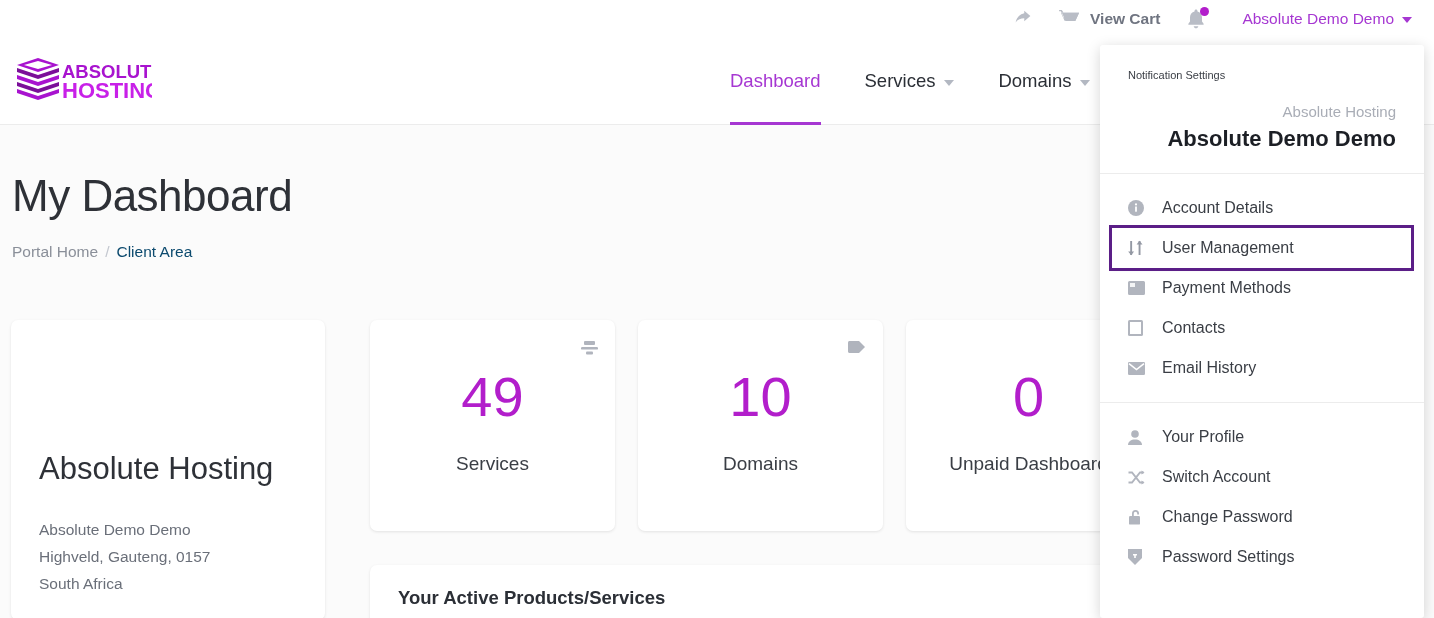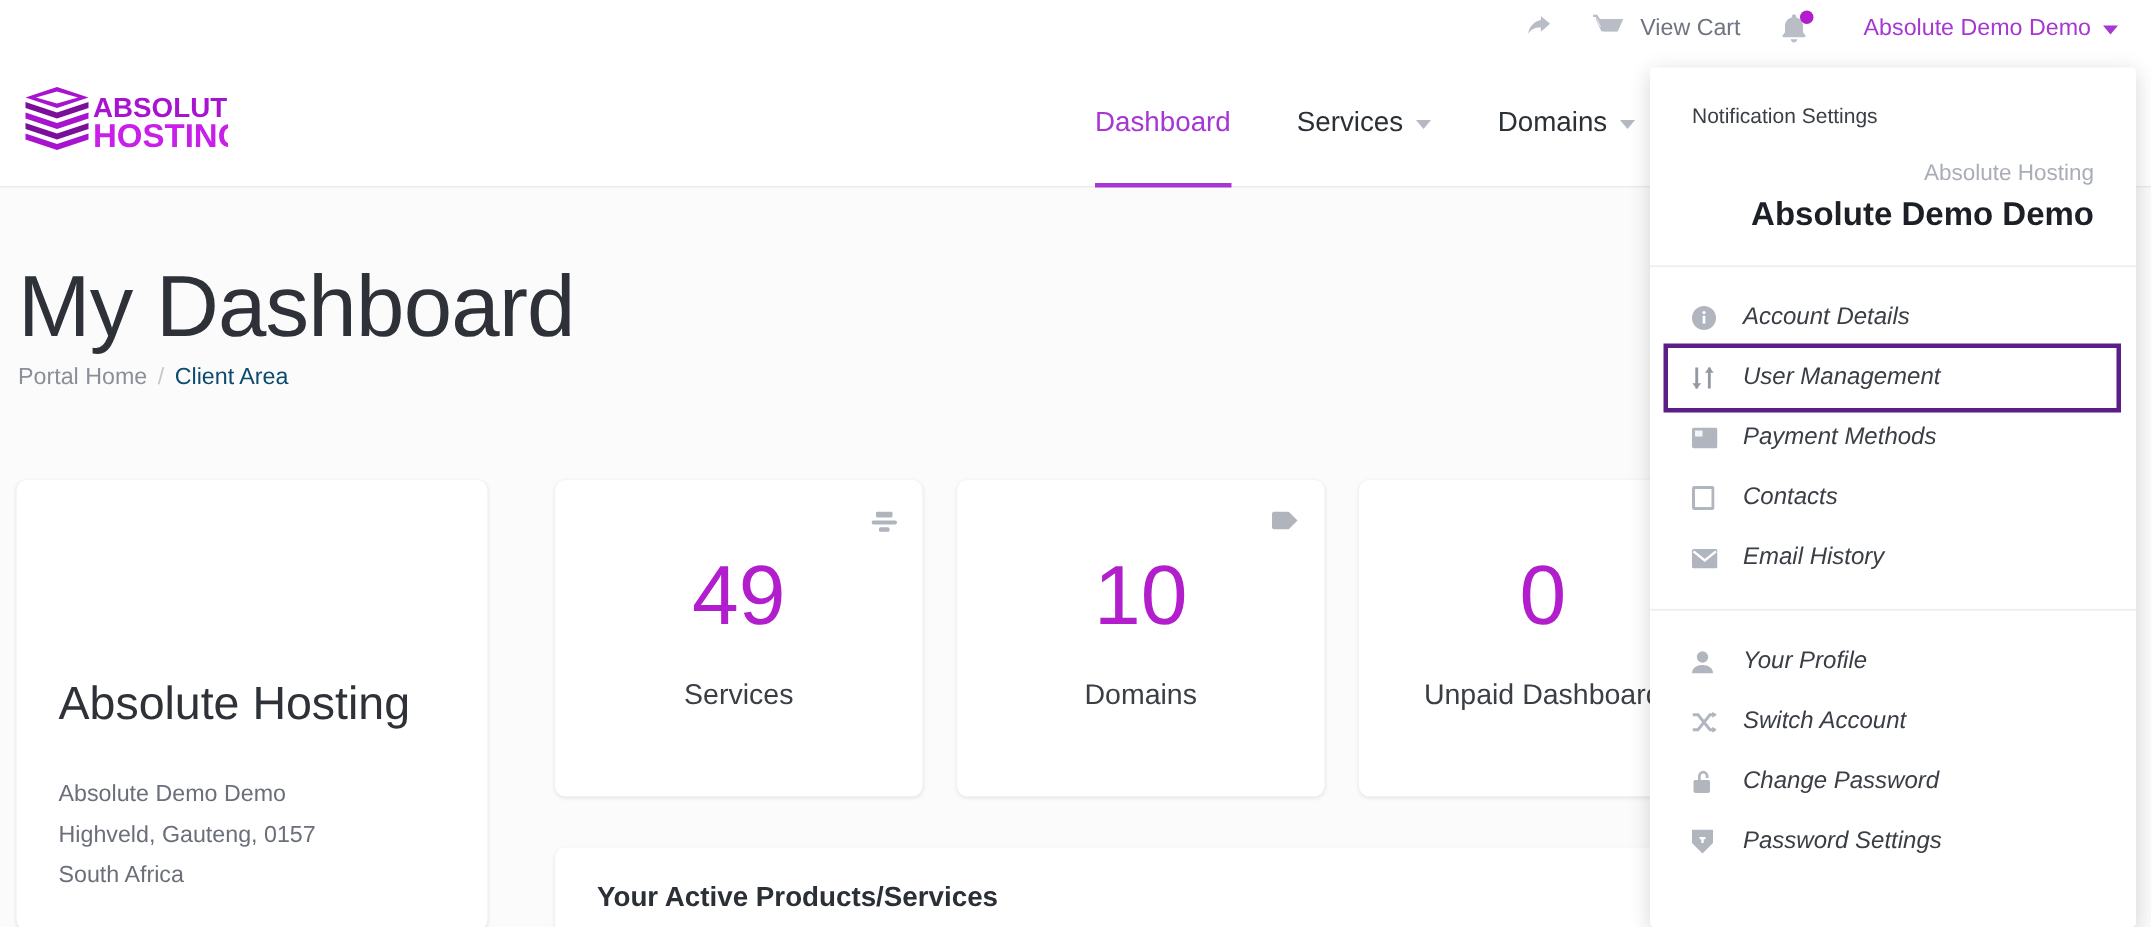--- a/index.html
+++ b/index.html
@@ -14,21 +14,21 @@
   
   .topbar {
     position: absolute; top: 0; left: 0; width: 1434px; height: 37px;
     background: #ffffff;
     display: flex; align-items: center; justify-content: flex-end;
     padding-right: 22px;
   }
   .topbar-item {
     display: flex; align-items: center; gap: 9px;
     margin-left: 26px; color: #6f7480; font-size: 15.5px;
-    text-decoration: none; cursor: pointer; white-space: nowrap;
+    text-decoration: none; cursor: pointer; white-space: nowrap; font-weight: bold;
   }
   .tb-icon { display: inline-flex; align-items: center; justify-content: center; }
   .tb-icon svg { display: block; }
   .bell-wrap { position: relative; display: inline-flex; }
   .bell-dot {
     position: absolute; top: -1px; right: -3px;
     width: 9px; height: 9px; border-radius: 50%;
     background: #b21ecb;
   }
   .user-menu {
@@ -64,21 +64,21 @@
   .nav-caret {
     width: 0; height: 0; border-left: 5px solid transparent;
     border-right: 5px solid transparent; border-top: 6px solid #b3b8c2;
     margin-top: 3px;
   }
 
   
   .body-area { position: absolute; top: 125px; left: 0; width: 1434px; height: 493px; }
   .page-title {
     position: absolute; left: 12px; top: 46px;
-    font-size: 58px; font-weight: 300; color: #2e3137; letter-spacing: -0.5px;
+    font-size: 44px; font-weight: 300; color: #2e3137; letter-spacing: -0.5px;
   }
   .breadcrumb {
     position: absolute; left: 12px; top: 118px;
     font-size: 15.5px; color: #8a8f99; display: flex; gap: 7px;
   }
   .breadcrumb a { color: #8a8f99; text-decoration: none; cursor: pointer; }
   .breadcrumb .sep { color: #c3c7cf; }
   .breadcrumb .crumb-last { color: #0c4a6e; }
 
   
@@ -122,27 +122,27 @@
 
   
   .dropdown {
     position: absolute; top: 45px; right: 10px; width: 324px;
     background: #ffffff; border-radius: 3px;
     box-shadow: 0 3px 14px rgba(0,0,0,0.17);
     z-index: 50; padding-top: 16px;
     min-height: 573px;
   }
   .dd-notif {
-    font-size: 14px; color: #3a3e45; padding: 8px 0 20px 28px; cursor: pointer;
+    font-size: 11px; color: #3a3e45; padding: 8px 0 20px 28px; cursor: pointer;
   }
   .dd-account-block { text-align: right; padding: 0 28px 20px 0; }
   .dd-company { font-size: 15px; color: #a9adb6; line-height: 1.5; }
   .dd-person { font-size: 22px; color: #1c1f25; font-weight: bold; line-height: 1.35; }
   .dd-divider { height: 1px; background: #ececec; margin: 0; }
-  .dd-group { padding: 14px 0 14px 0; font-style: italic; }
+  .dd-group { padding: 14px 0 14px 0; }
   .dd-item {
     display: flex; align-items: center; height: 40px;
     padding-left: 28px; font-size: 16px; color: #3a3e45; cursor: pointer;
   }
   .dd-item .dd-ic {
     width: 22px; display: inline-flex; align-items: center; justify-content: flex-start;
     color: #b1b5be; margin-right: 12px;
   }
   .dd-item.highlighted {
     position: relative;

